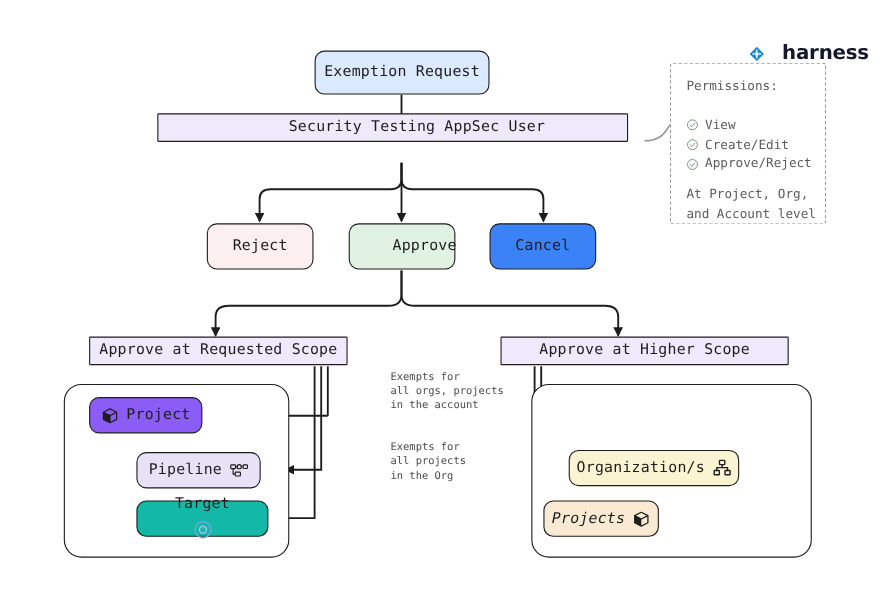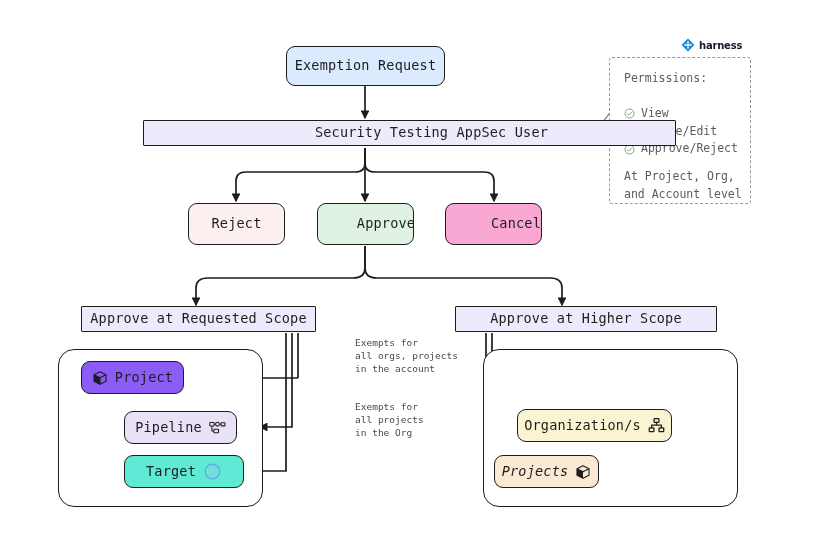--- a/index.html
+++ b/index.html
@@ -34,24 +34,24 @@
     white-space: nowrap;
     line-height: 1;
   }
   .rounded { border-radius: 9px; }
   .sharp { border-radius: 1px; }
 
   .fill-blue   { background: #dbeafe; }
   .fill-lav    { background: #eeeafc; }
   .fill-pink   { background: #fcefef; }
   .fill-green  { background: #e0f3e3; }
-  .fill-lblue  { background: #f9a8d4; justify-content: flex-end; }
+  .fill-lblue  { background: #3b82f6; }
   .fill-peach  { background: #8b5cf6; }
   .fill-purple { background: #e9e2f7; }
-  .fill-bluelt { background: #5eead4; }
+  .fill-bluelt { background: #14b8a6; flex-direction: column; }
   .fill-rose   { background: #f6eceb; }
   .fill-yellow { background: #fbf4d2; }
   .fill-cream  { background: #fbead3; font-style: italic; }
 
   .group-box {
     position: absolute;
     box-sizing: border-box;
     border: 1.6px solid #1d1d1d;
     border-radius: 16px;
     background: #ffffff;
@@ -79,23 +79,23 @@
     line-height: 1.35;
     color: #4a4a4a;
     text-align: left;
     white-space: pre;
   }
 
   .brand {
     position: absolute;
     display: flex;
     align-items: center;
-    gap: 4px;
+    gap: 16px;
     font-family: "DejaVu Sans", "Liberation Sans", sans-serif;
-    font-size: 10px;
+    font-size: 18px;
     font-weight: 700;
     color: #13182b;
     letter-spacing: -0.2px;
   }
 
   .ico { display: inline-flex; align-items: center; justify-content: center; }
 </style>
 </head>
 <body>
 
@@ -196,21 +196,21 @@
       </div>
     </div>
     <div class="perm-foot">At Project, Org,
 and Account level</div>
   </div>
 
   <div class="node rounded fill-blue" style="left:286px; top:46px; width:159px; height:40px;">
     <span>Exemption Request</span>
   </div>
 
-  <div class="node sharp fill-lav" style="left:143px; top:120px; width:533px; height:26px;padding-left:44px;">
+  <div class="node sharp fill-lav" style="left:143px; top:103px; width:428px; height:26px;padding-left:44px;">
     <span>Security Testing AppSec User</span>
   </div>
 
   <div class="node rounded fill-pink" style="left:188px; top:203px; width:97px; height:42px;">
     <span>Reject</span>
   </div>
   <div class="node rounded fill-green" style="left:317px; top:203px; width:97px; height:42px;padding-left:41px;">
     <span>Approve</span>
   </div>
   <div class="node rounded fill-lblue" style="left:445px; top:203px; width:97px; height:42px;">

